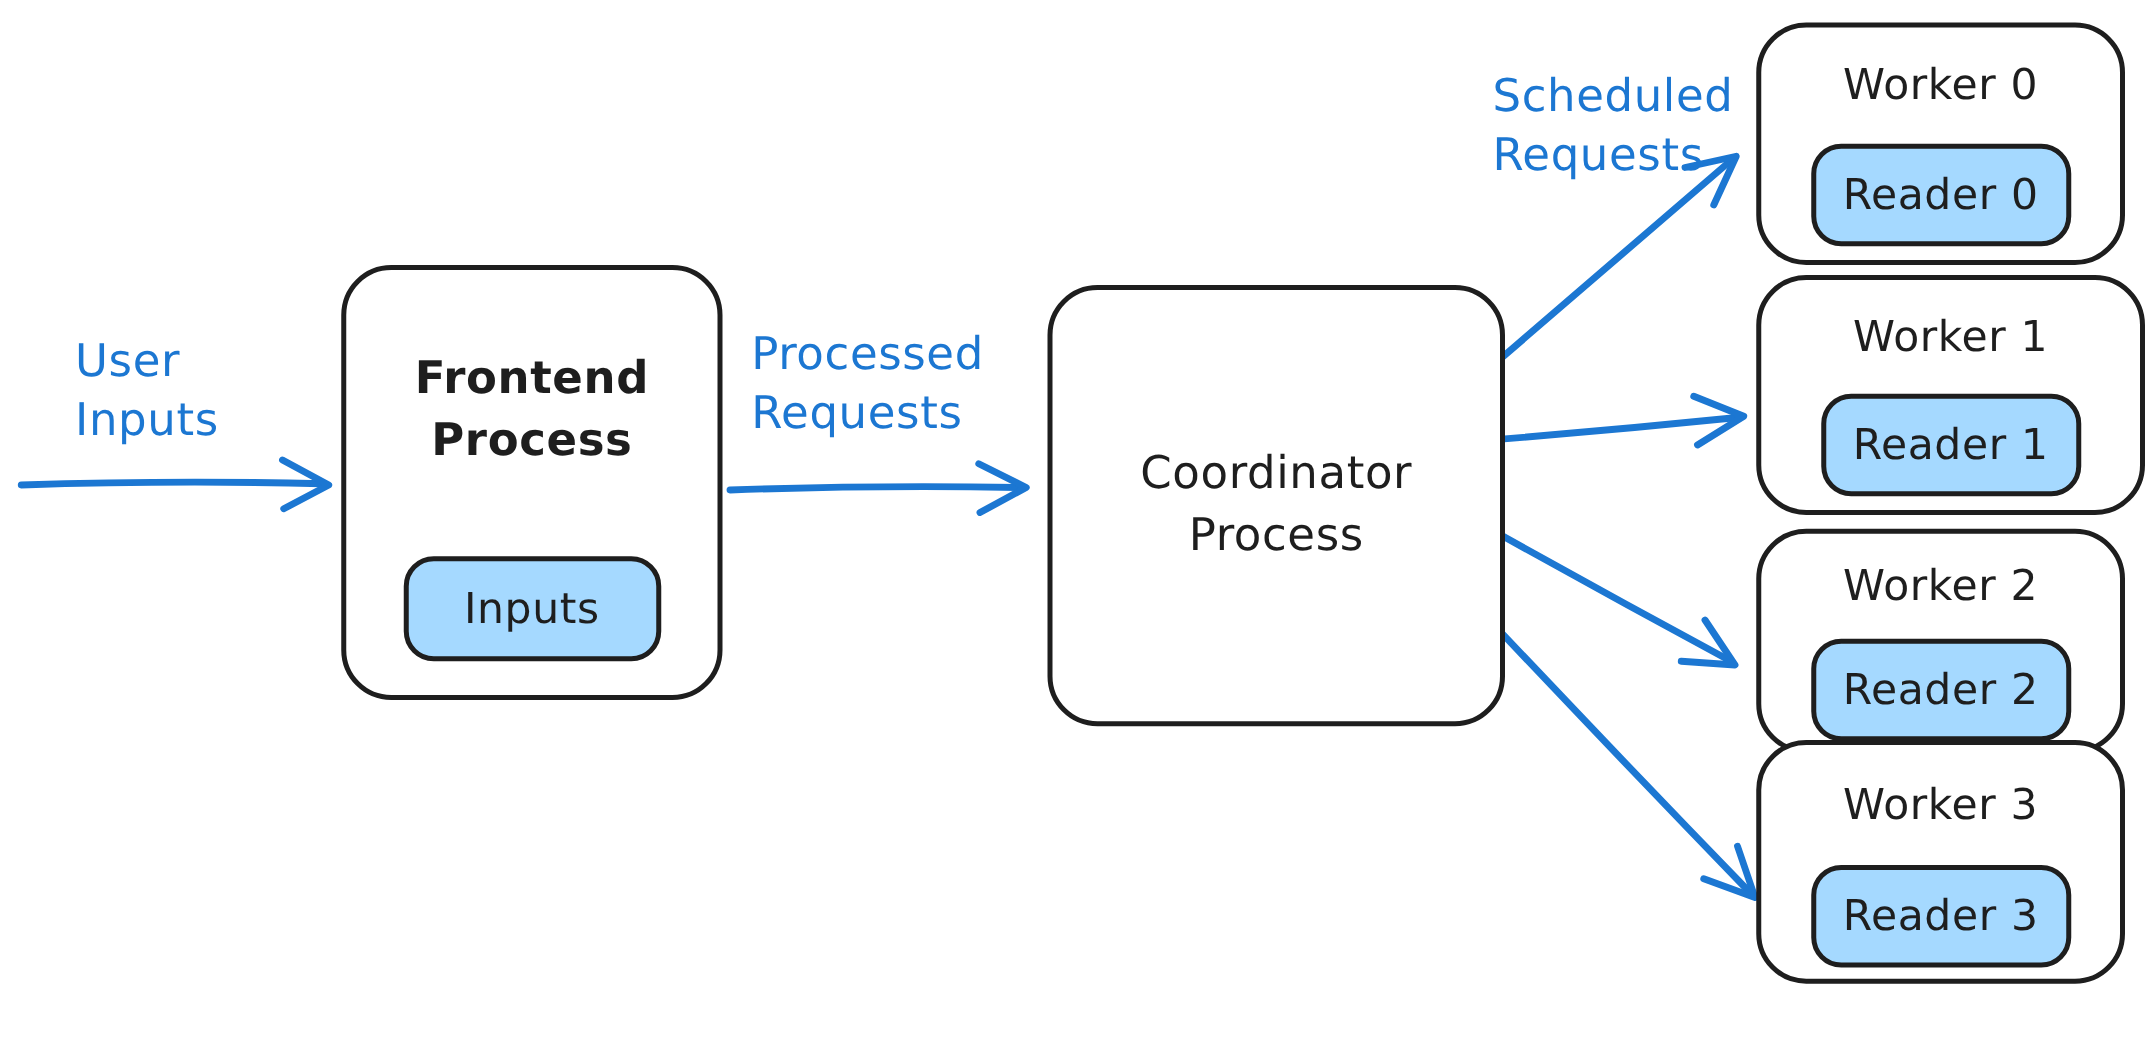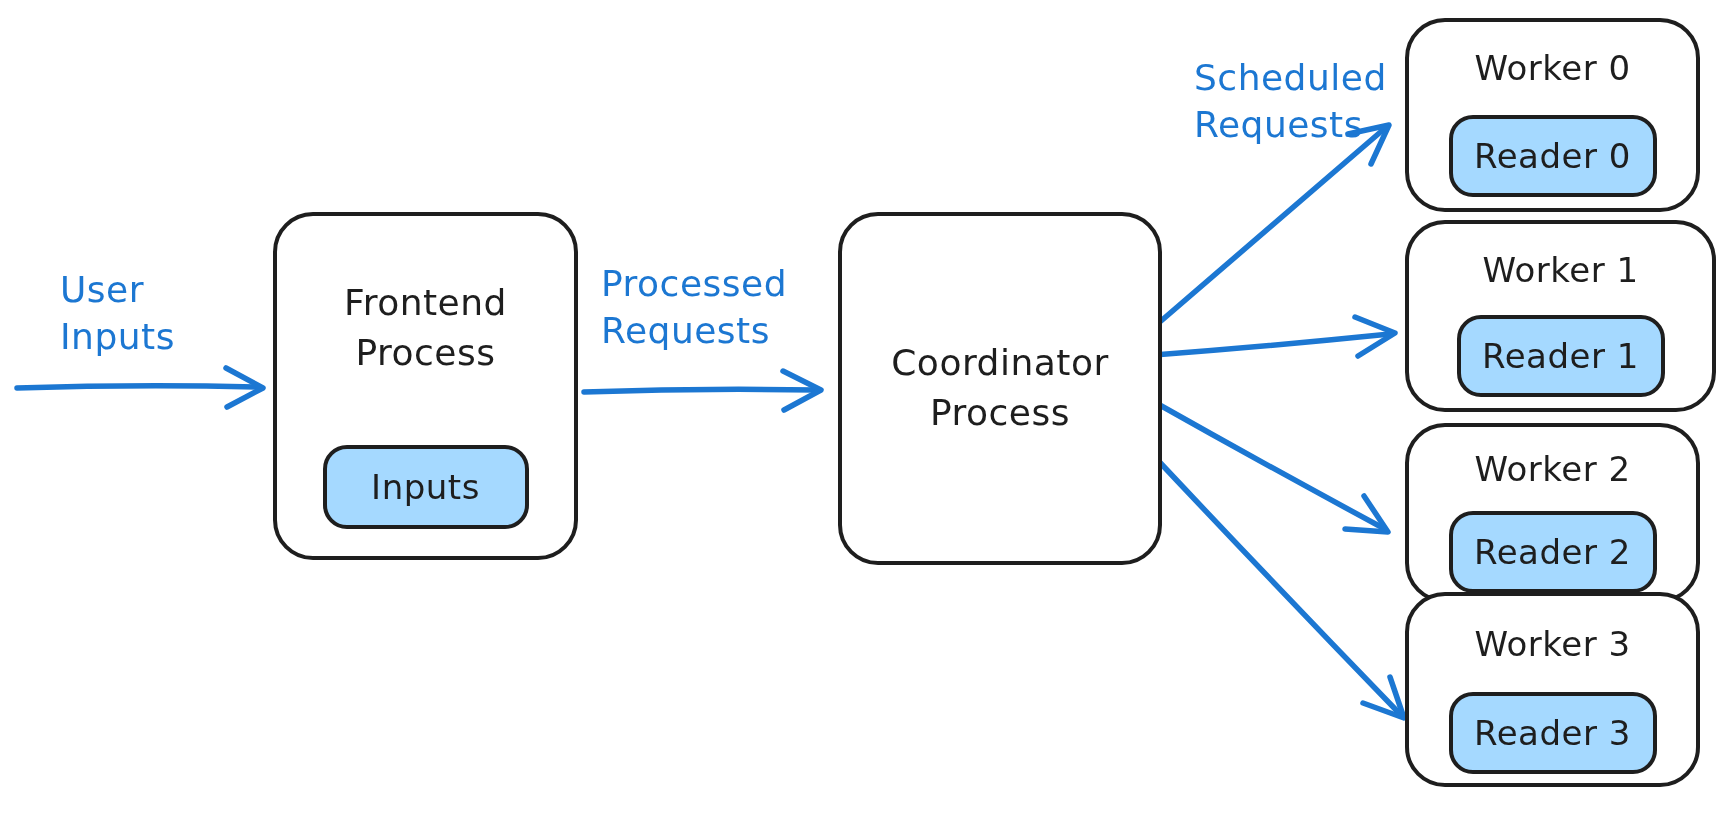--- a/index.html
+++ b/index.html
@@ -112,27 +112,27 @@
     </g>
   </svg>
 
   <div class="flow-label" style="left:60px; top:266px; width:150px;">User Inputs</div>
 
   <div class="flow-label" style="left:601px; top:260px; width:200px;">Processed Requests</div>
 
   <div class="flow-label" style="left:1146px; top:54px; width:195px;margin-left:48px;">Scheduled Requests</div>
 
   <div class="node" style="left:273px; top:212px; width:305px; height:348px;">
-    <div class="node-title" style="top:62px; padding:0 30px; box-sizing:border-box;">Frontend Process</div>
+    <div class="node-title" style="top:62px; padding:0 30px; box-sizing:border-box;font-weight:bold;">Frontend Process</div>
     <div class="chip" style="top:229px; width:206px; height:84px;">
       <span>Inputs</span>
     </div>
   </div>
 
-  <div class="node" style="left:838px; top:212px; width:324px; height:353px;">
+  <div class="node" style="left:838px; top:228px; width:366px; height:353px;">
     <div class="node-title" style="top:122px; padding:0 28px; box-sizing:border-box;">Coordinator Process</div>
   </div>
 
   <div class="node" style="left:1405px; top:18px; width:295px; height:194px;">
     <div class="node-title worker-title" style="top:26px;">Worker 0</div>
     <div class="chip" style="top:93px; width:208px; height:82px;">
       <span>Reader 0</span>
     </div>
   </div>
 

